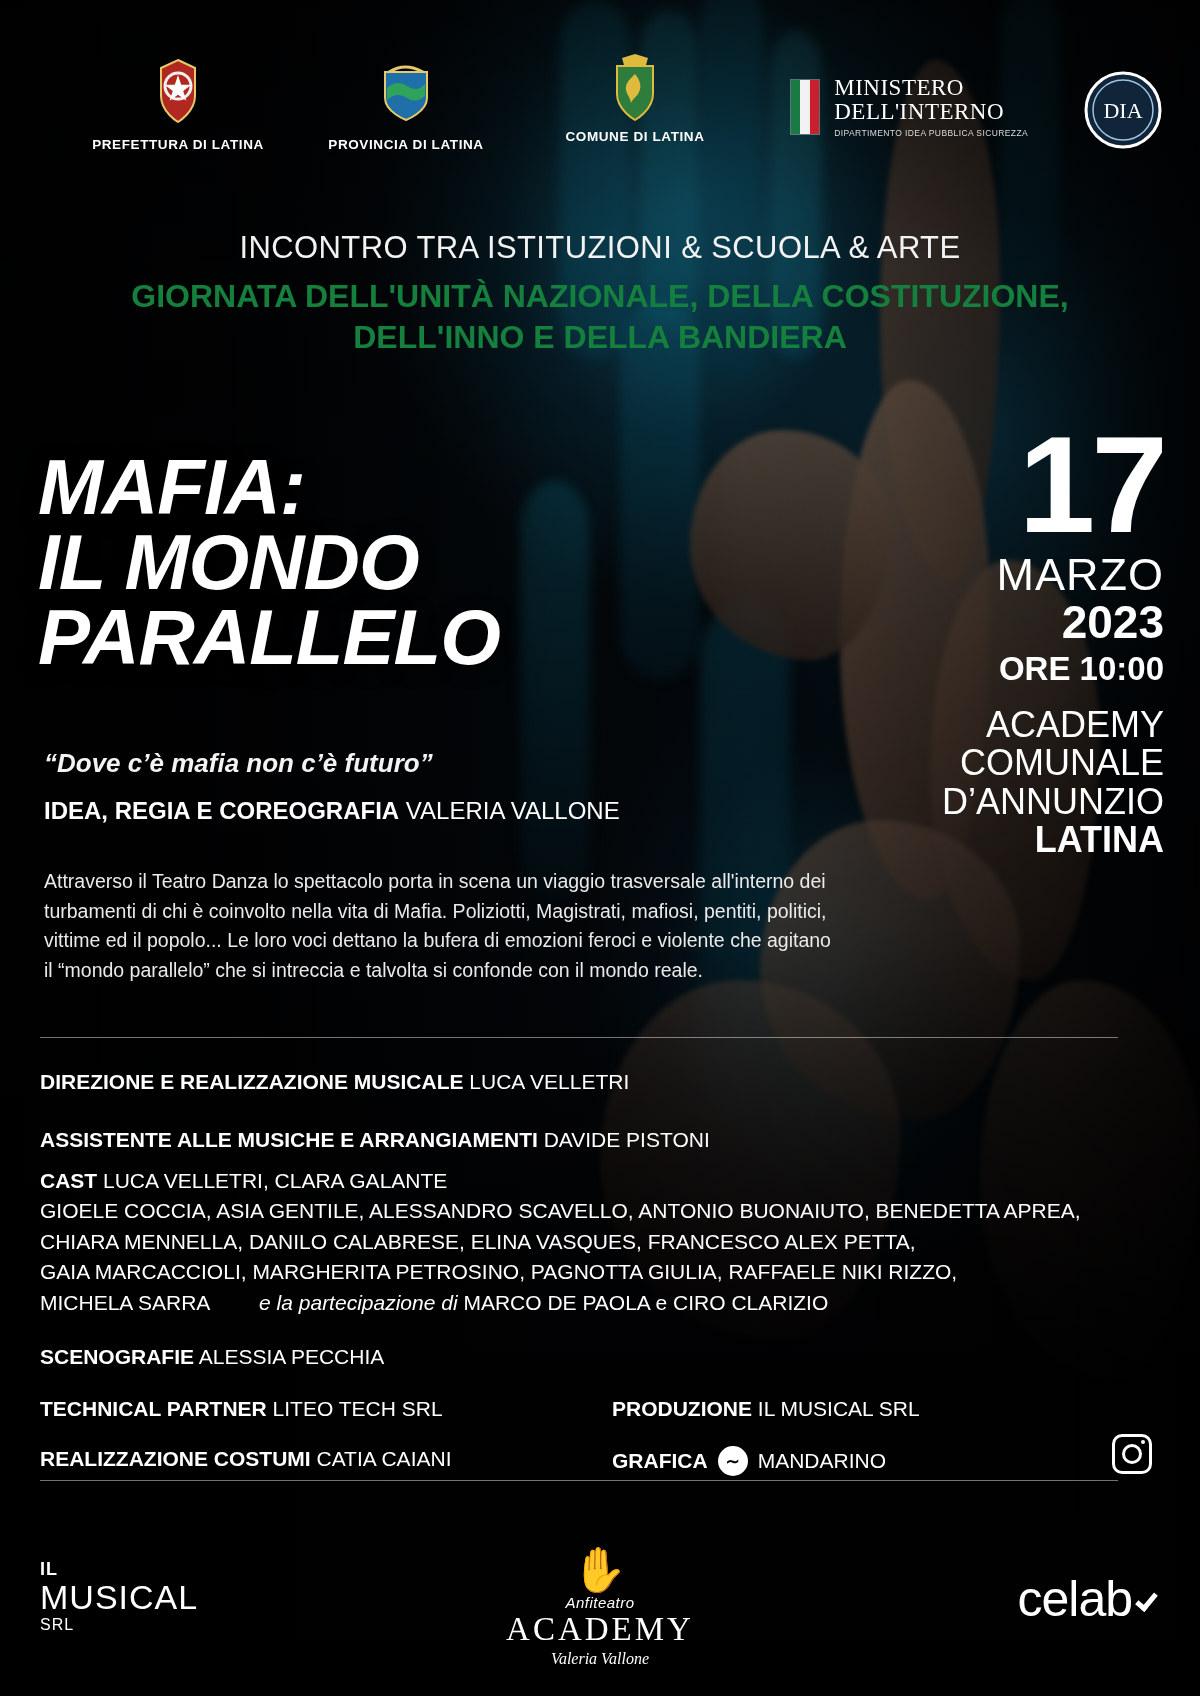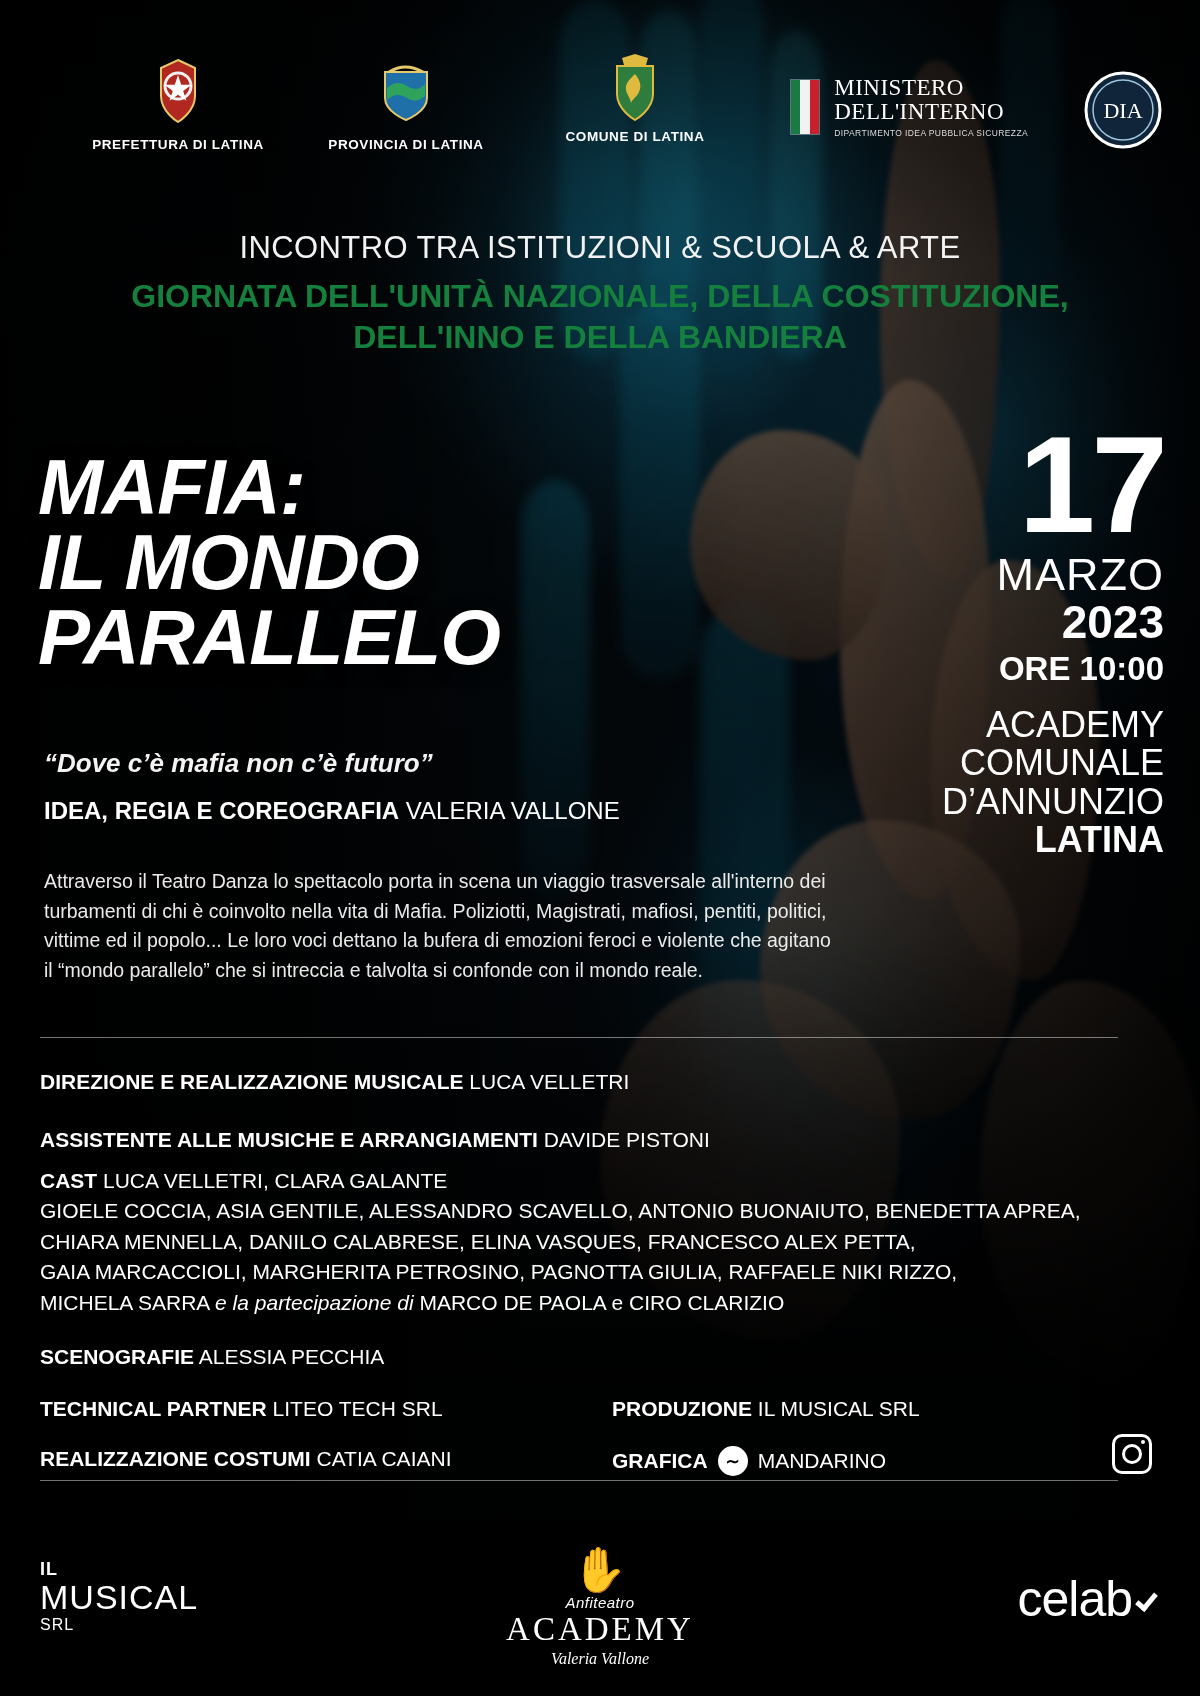--- a/index.html
+++ b/index.html
@@ -217,21 +217,21 @@
 
   .cast-block {
     position: absolute;
     left: 40px;
     top: 1166px;
     width: 1100px;
     font-size: 21px;
     line-height: 1.45;
   }
   .cast-block b { font-weight: bold; }
-  .cast-block i { font-style: italic; }
+  .cast-block i { font-style: italic; margin-left: 44px; }
 
   .scen {
     position: absolute;
     left: 40px;
     top: 1345px;
     font-size: 21px;
   }
   .tech {
     position: absolute;
     left: 40px;

